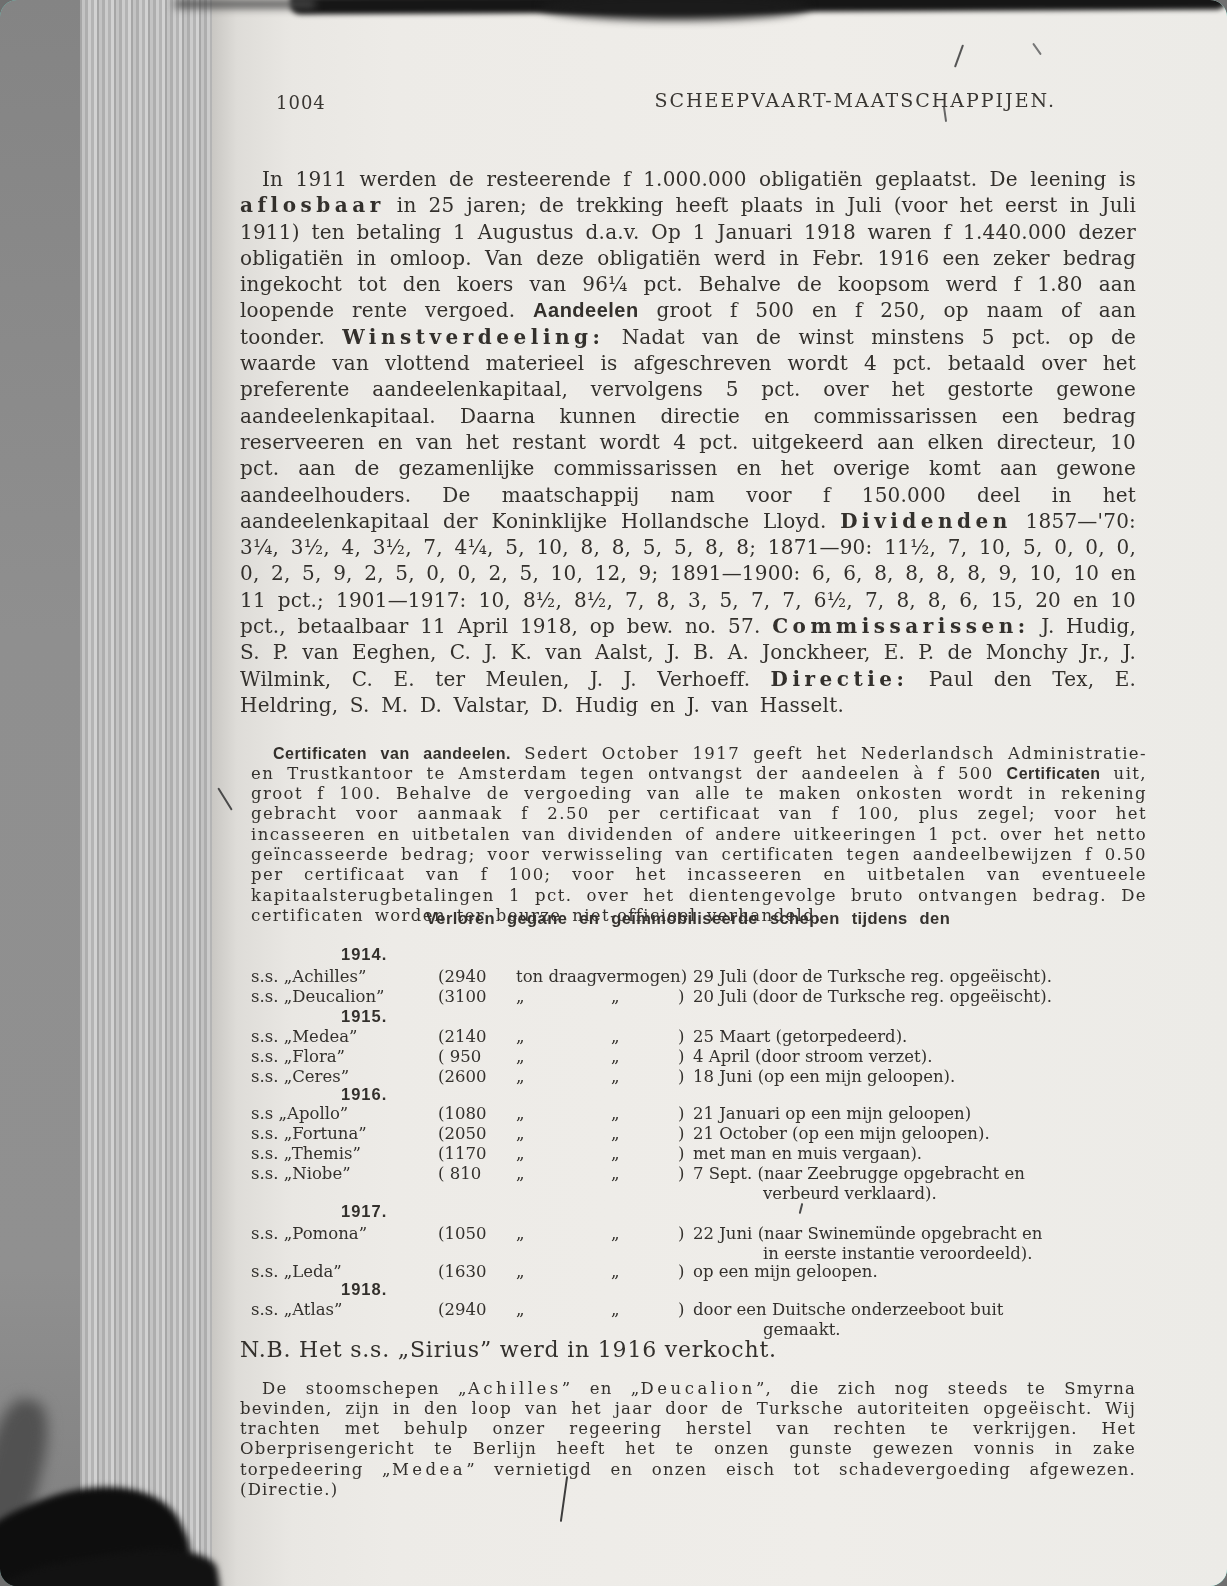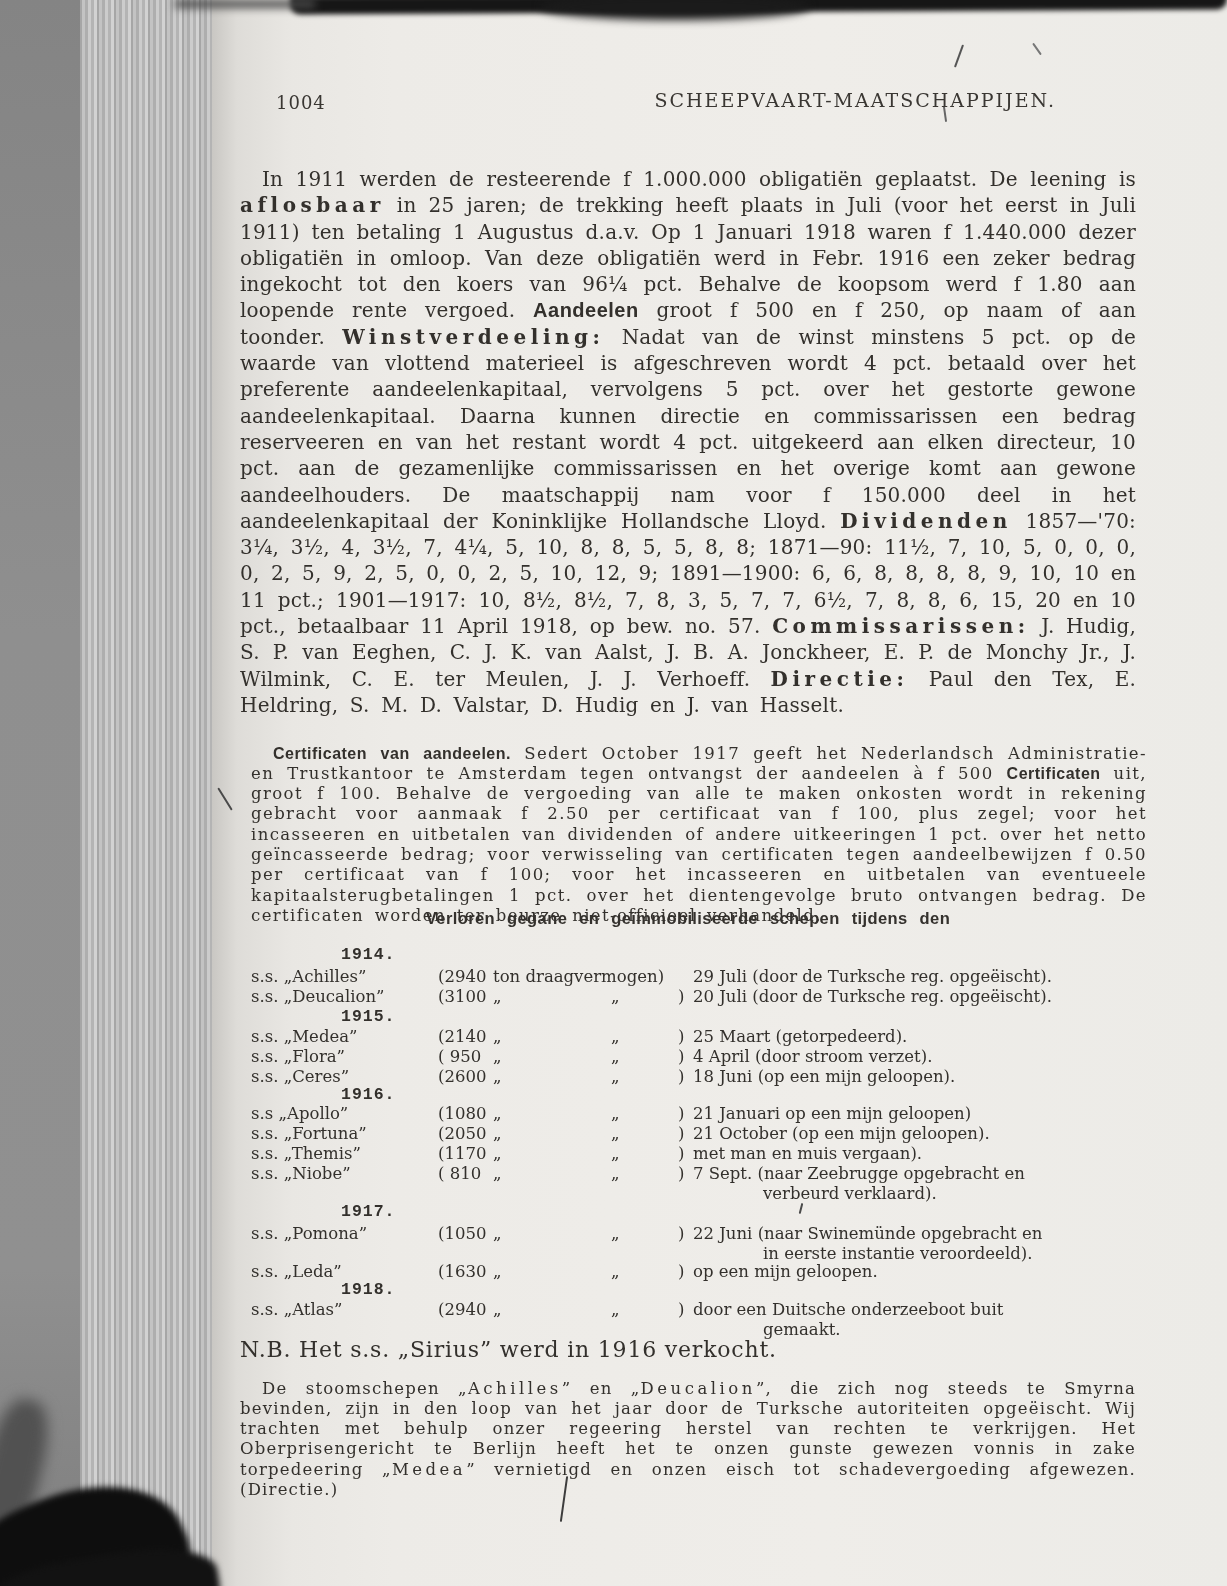--- a/index.html
+++ b/index.html
@@ -1,17 +1,17 @@
 <!DOCTYPE html>
 <html><head>
 <meta charset="utf-8">
 <style>
   html,body{margin:0;padding:0;background:#6f6f6f;}
   .shot{position:relative;width:1227px;height:1586px;overflow:hidden;
-        background:#5eead4;font-family:"DejaVu Serif",serif;}
+        background:#5eead4;font-family:"DejaVu Serif",serif;border-radius:17px;}
   
   .bg-left{position:absolute;left:0;top:0;width:80px;height:100%;
            background:linear-gradient(180deg,#848484,#8f8f8f 40%,#909090 80%,#7e7e7e);}
   .edges{position:absolute;left:80px;top:0;width:132px;height:100%;
          background:repeating-linear-gradient(90deg,
            #a6a6a6 0 2px,#c3c3c3 2px 5px,#aeaeae 5px 8px,#cccccc 8px 11px,
            #b4b4b4 11px 14px,#d2d2d2 14px 17px);}
   .page{position:absolute;left:212px;top:0;right:0;height:100%;
         background:linear-gradient(90deg,#c9c7c3 0,#dedcd8 25px,#e9e7e3 80px,
                    #edebe7 180px,#efede9 60%,#ecebe7 100%);}
@@ -49,25 +49,25 @@
   .bd{font-family:"Liberation Sans",sans-serif;font-weight:700;font-size:20px;
       letter-spacing:0.5px;word-spacing:2px;}
   .bd-sm{font-family:"Liberation Sans",sans-serif;font-weight:700;font-size:16px;
          letter-spacing:0.5px;word-spacing:6px;}
   .ships-head{left:240px;width:896px;text-align:center;
               font-family:"Liberation Sans",sans-serif;font-weight:700;font-size:16.5px;
               word-spacing:7px;letter-spacing:0.4px;color:#34312d;}
   .sh1{top:909px;} .sh2{top:930px;}
   .tbl{position:absolute;left:240px;top:944px;width:896px;height:430px;
        font-size:16.5px;color:#33302c;}
-  .yr{position:absolute;left:101px;font-family:Liberation Mono, monospace;
+  .yr{position:absolute;left:101px;font-family:Liberation Sans, sans-serif;
       font-weight:700;font-size:16.5px;letter-spacing:1px;}
   .row{position:absolute;left:0;width:896px;height:20px;}
   .row span{position:absolute;white-space:nowrap;}
-  .c-name{left:11px;} .c-tons{left:198px;} .c-u1{left:253px;text-align:center;} .c-u2{left:371px;}
+  .c-name{left:11px;} .c-tons{left:198px;} .c-u1{left:276px;text-align:center;} .c-u2{left:371px;}
   .c-cl{left:438px;} .c-d1{left:453px;} .c-d2{left:523px;top:20px;}
   .nb-line{left:240px;top:1337px;width:896px;font-size:22px;letter-spacing:0.8px;}
   .close-para{left:240px;top:1362px;width:896px;font-size:16.5px;line-height:20.3px;
               text-align:justify;text-indent:22px;letter-spacing:1.2px;word-spacing:6px;}
 </style>
 </head>
 <body>
 
 <div class="shot">
   <div class="bg-left"></div>

